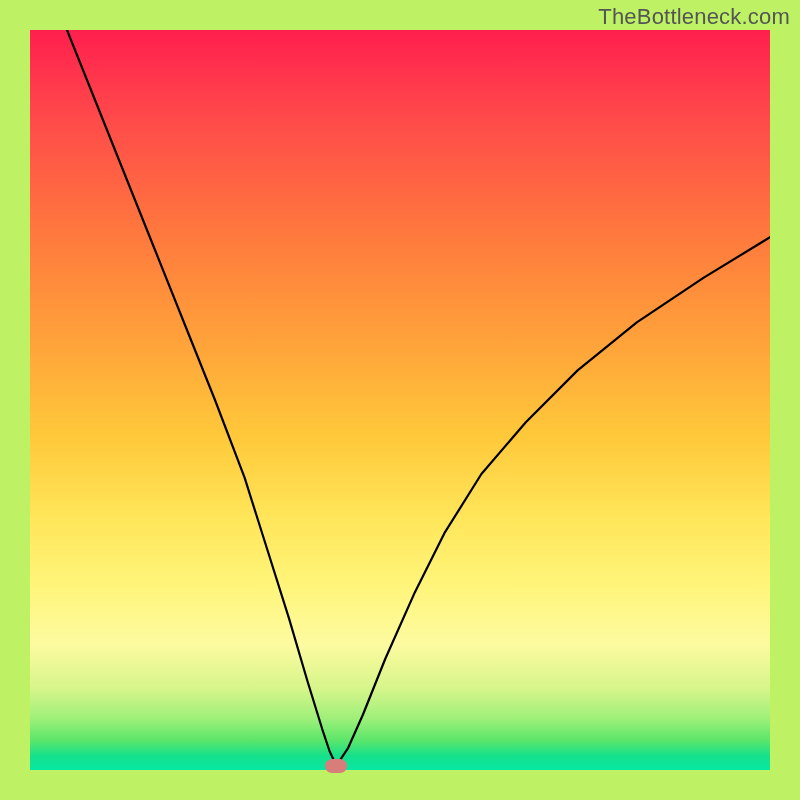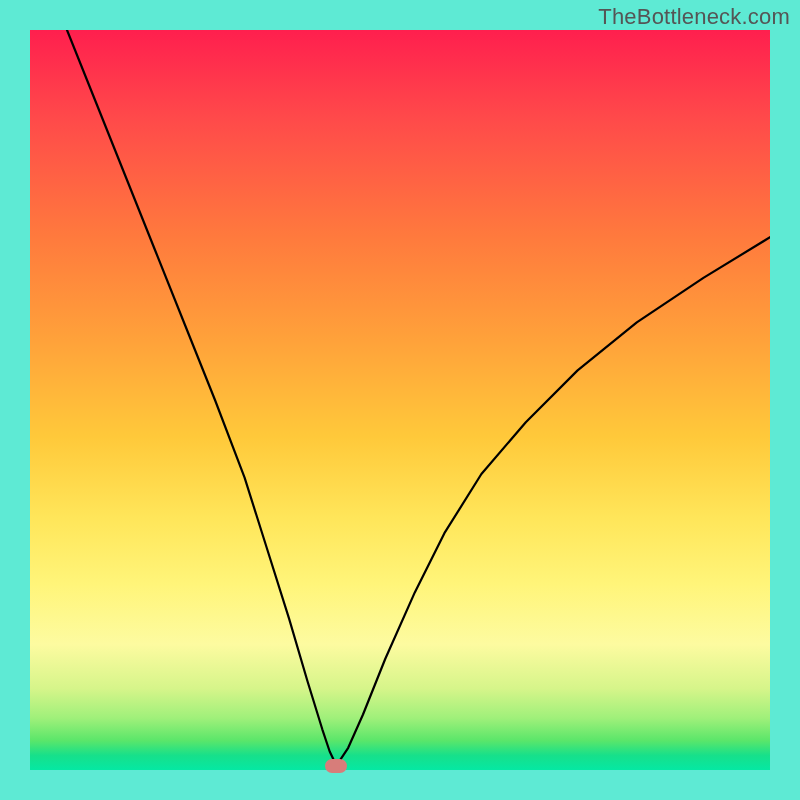--- a/index.html
+++ b/index.html
@@ -7,21 +7,21 @@
     padding: 0;
     width: 800px;
     height: 800px;
     overflow: hidden;
     background: #000;
     font-family: Arial, Helvetica, sans-serif;
   }
   .frame {
     position: absolute;
     inset: 0;
-    background: #5eead4;
+    background: #bef264;
   }
   .plot {
     position: absolute;
     left: 30px;
     top: 30px;
     width: 740px;
     height: 740px;
     
     background: linear-gradient(
       to bottom,

